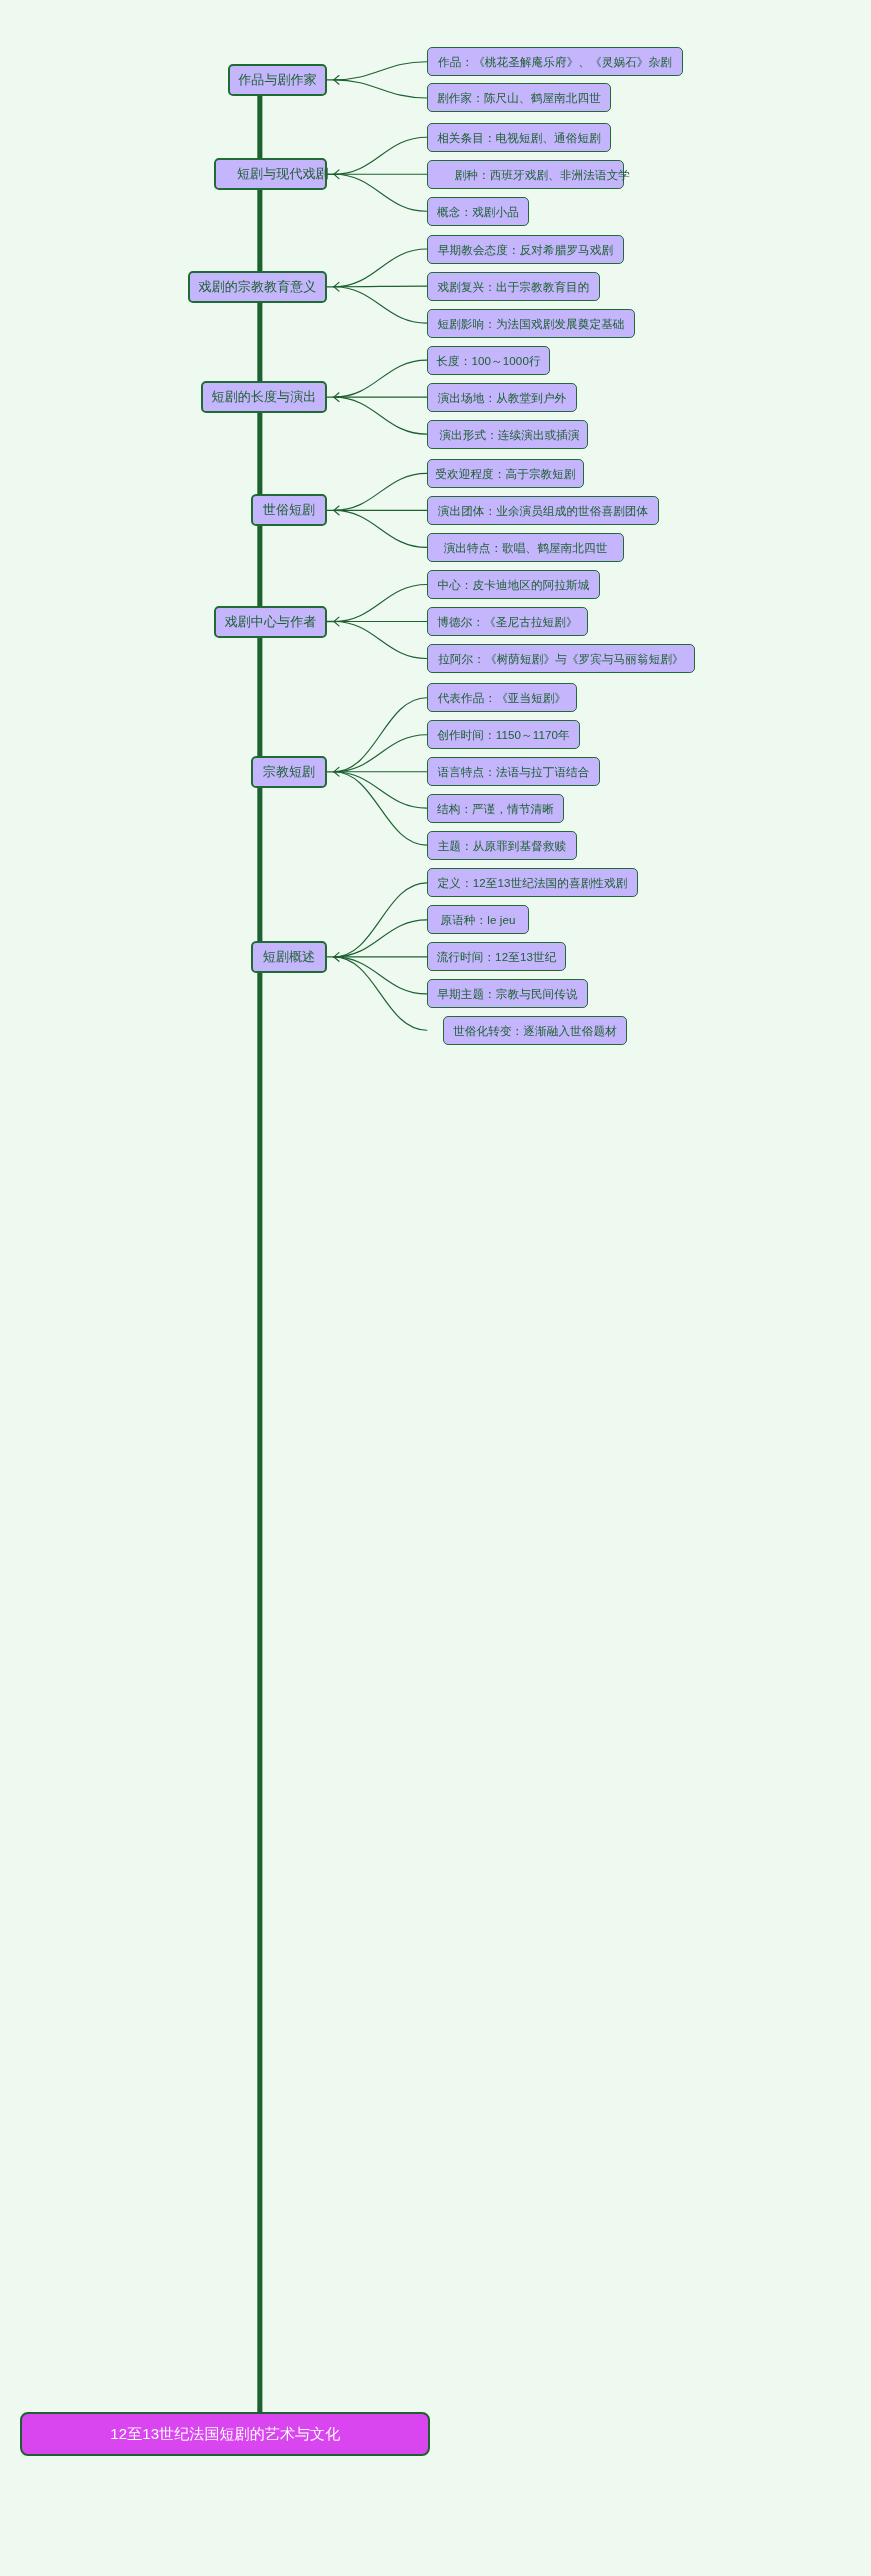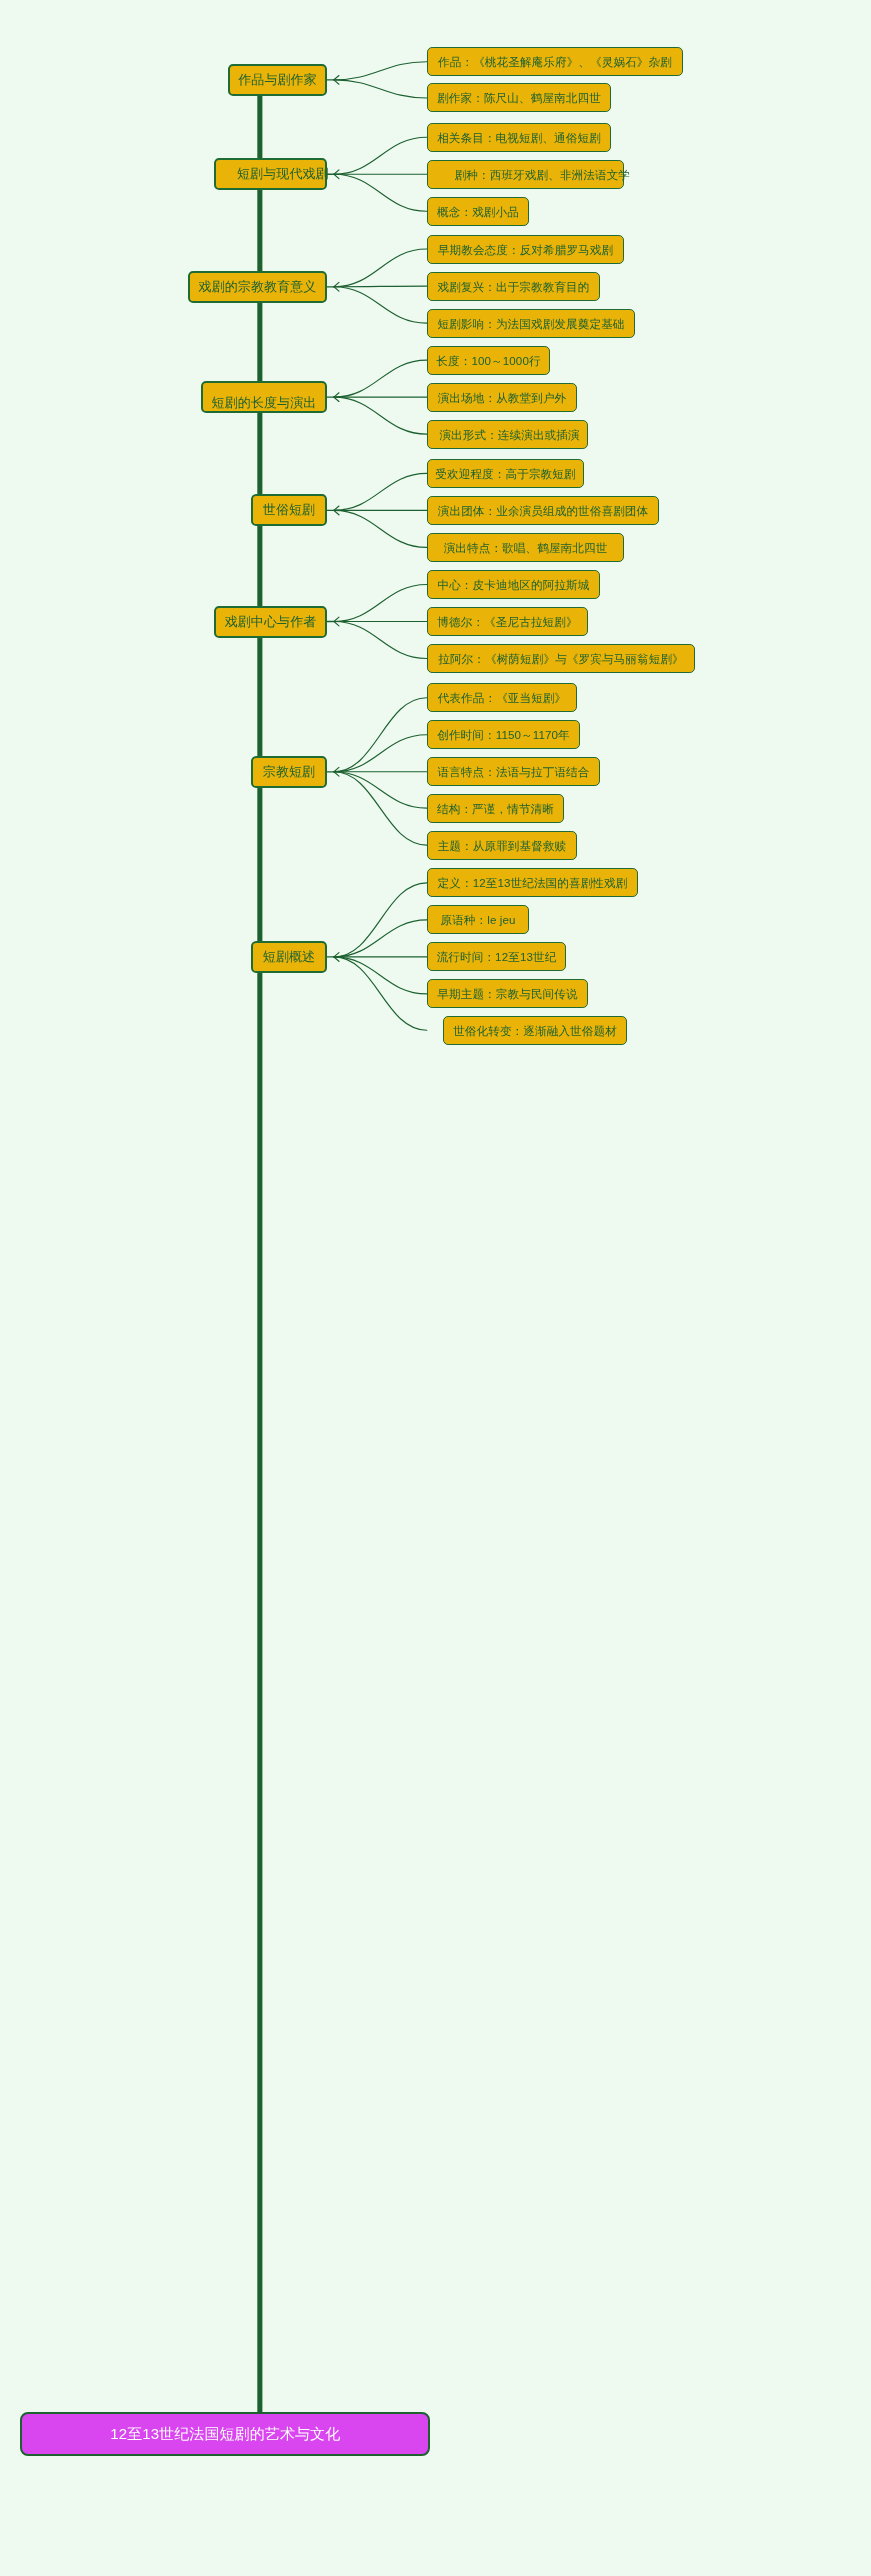--- a/index.html
+++ b/index.html
@@ -23,21 +23,21 @@
   #edges {
     position: absolute;
     left: 0; top: 0;
     width: 871px;
     height: 2576px;
     pointer-events: none;
   }
   .node {
     position: absolute;
     box-sizing: border-box;
-    background: #eab308;
+    background: #c4b5fd;
     border: 2.2px solid #1f6b34;
     border-radius: 5.1px;
     display: flex;
     align-items: center;
     justify-content: center;
     color: #1d6130;
     font-size: 12.3px;
     line-height: 1.15;
     white-space: nowrap;
     padding: 0 7.3px;
@@ -135,21 +135,21 @@
     </div>
     <div class="node leaf" style="left: 427px; top: 235px; width: 197px; height: 29px;">
       <span>早期教会态度：反对希腊罗马戏剧</span>
     </div>
     <div class="node leaf" style="left: 427px; top: 272px; width: 173px; height: 29px;">
       <span>戏剧复兴：出于宗教教育目的</span>
     </div>
     <div class="node leaf" style="left: 427px; top: 309px; width: 208px; height: 29px;">
       <span>短剧影响：为法国戏剧发展奠定基础</span>
     </div>
-    <div class="node branch" style="left: 201px; top: 381px; width: 126px; height: 32px; align-items: flex-end;">
+    <div class="node branch" style="left: 201px; top: 381px; width: 126px; height: 32px;">
       <span>短剧的长度与演出</span>
     </div>
     <div class="node leaf" style="left: 427px; top: 346px; width: 123px; height: 29px;">
       <span>长度：100～1000行</span>
     </div>
     <div class="node leaf" style="left: 427px; top: 383px; width: 150px; height: 29px;">
       <span>演出场地：从教堂到户外</span>
     </div>
     <div class="node leaf" style="left: 427px; top: 420px; width: 161px; height: 29px; justify-content: flex-end;">
       <span>演出形式：连续演出或插演</span>

